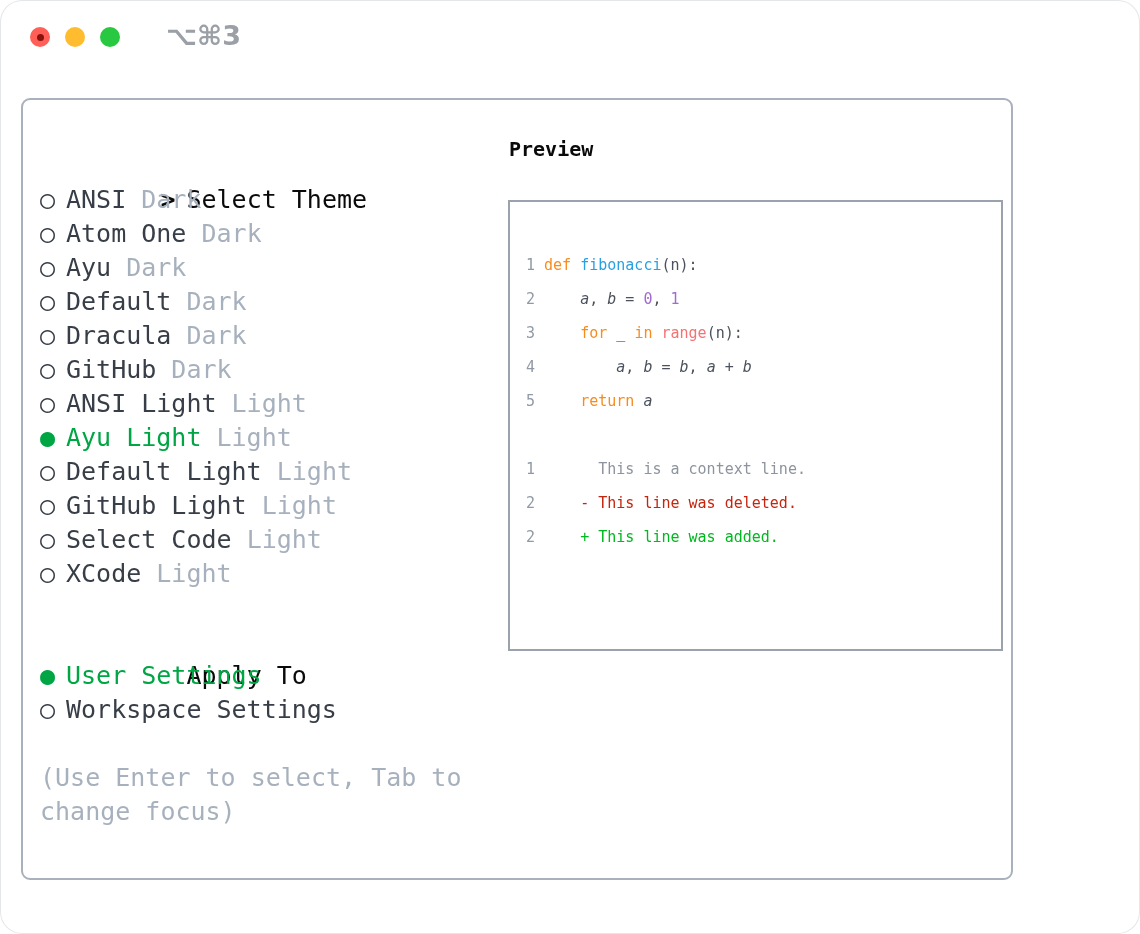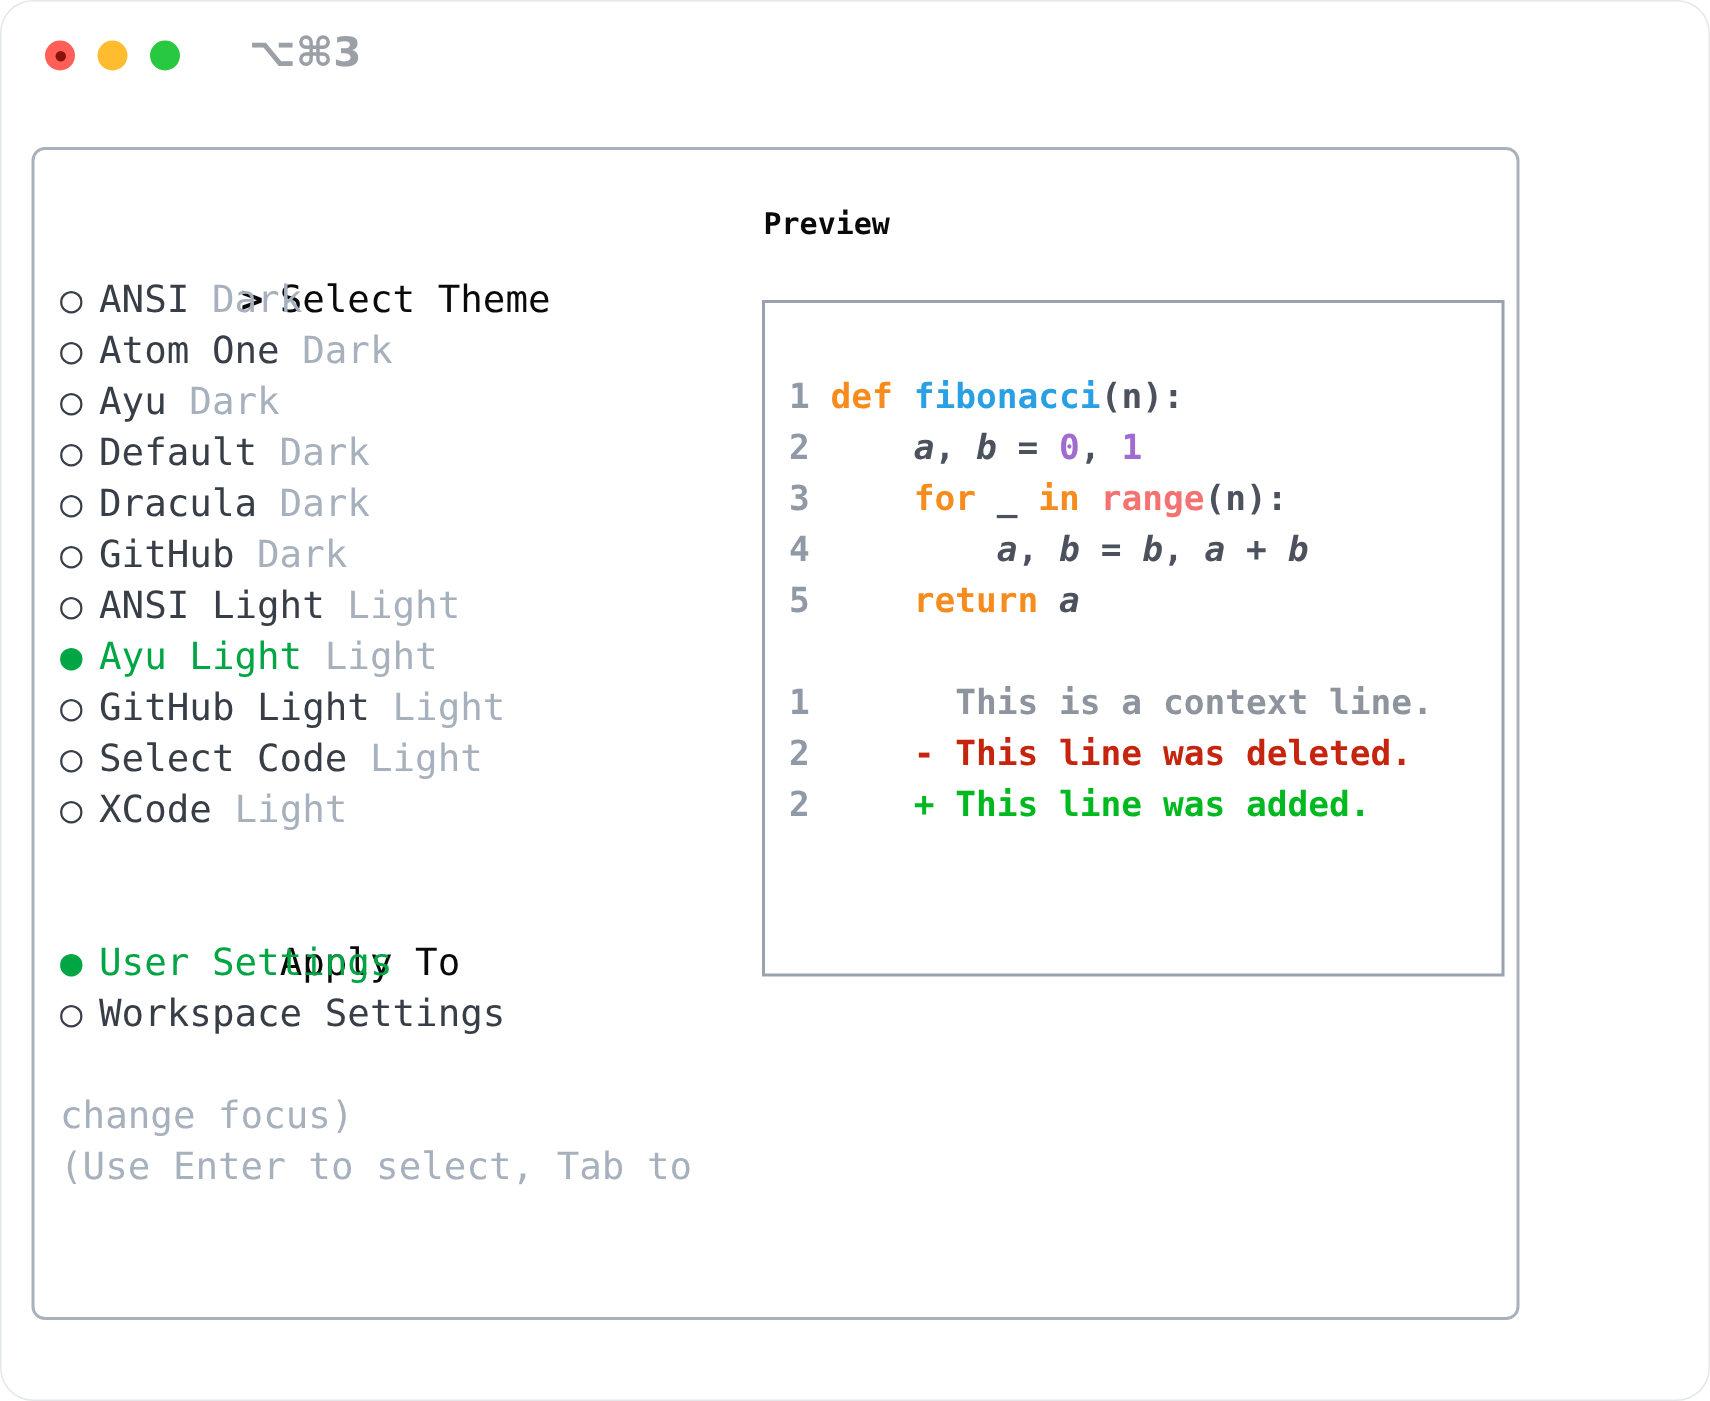--- a/index.html
+++ b/index.html
@@ -42,21 +42,21 @@
   .tg{color:var(--tag-gray,#a7b1bd);}
   .help{color:var(--help-gray,#a7b1bd);}
   
   .pv-title{position:absolute;left:486px;top:32px;height:34px;line-height:34px;
     font-size:20px;font-weight:700;color:var(--header-black,#0a0a0a);}
   .pv-box{
     position:absolute;left:485px;top:100px;width:475px;height:401px;
     border:2px solid var(--preview-border,#9aa3ad);
     padding:46px 0 0 16px;box-sizing:content-box;overflow:hidden;
   }
-  .cl{height:34px;line-height:34px;font-size:23px;white-space:pre;color:var(--code-plain,#4c525d);font-weight:bold;}
+  .cl{height:34px;line-height:34px;font-size:15px;white-space:pre;color:var(--code-plain,#4c525d);}
   .ln{color:var(--line-number,#9099a6);}
   .tok-pl{color:var(--code-plain,#4c525d);}
   .tok-kw{color:var(--keyword-orange,#f78c1e);}
   .tok-fn{color:var(--function-blue,#2aa0e4);}
   .tok-bi{color:var(--builtin-salmon,#f47272);}
   .tok-num{color:var(--number-purple,#a06ccf);}
   .tok-var{color:var(--code-plain,#4c525d);font-style:italic;}
   .diff-ctx{color:var(--diff-context,#8d949e);}
   .diff-del{color:var(--diff-deleted,#c5250f);}
   .diff-add{color:var(--diff-added,#00b81f);}
@@ -84,40 +84,41 @@
 
       <div id="theme-list">
           <div class="row"><span class="mk">○</span><span class="nm">ANSI</span><span class="tg"> Dark</span></div>
           <div class="row"><span class="mk">○</span><span class="nm">Atom One</span><span class="tg"> Dark</span></div>
           <div class="row"><span class="mk">○</span><span class="nm">Ayu</span><span class="tg"> Dark</span></div>
           <div class="row"><span class="mk">○</span><span class="nm">Default</span><span class="tg"> Dark</span></div>
           <div class="row"><span class="mk">○</span><span class="nm">Dracula</span><span class="tg"> Dark</span></div>
           <div class="row"><span class="mk">○</span><span class="nm">GitHub</span><span class="tg"> Dark</span></div>
           <div class="row"><span class="mk">○</span><span class="nm">ANSI Light</span><span class="tg"> Light</span></div>
           <div class="row"><span class="mk sel">●</span><span class="nm sel">Ayu Light</span><span class="tg"> Light</span></div>
+          <div class="row"><span class="mk">○</span><span class="nm">Default Light</span><span class="tg"> Light</span></div>
           <div class="row"><span class="mk">○</span><span class="nm">GitHub Light</span><span class="tg"> Light</span></div>
           <div class="row"><span class="mk">○</span><span class="nm">Select Code</span><span class="tg"> Light</span></div>
           <div class="row"><span class="mk">○</span><span class="nm">XCode</span><span class="tg"> Light</span></div>
         </div>
 
       <div class="spacer"></div>
 
       <div class="row">
         <span class="mk"> </span><span class="nm hd">Apply To</span>
       </div>
 
       <div id="apply-list">
           <div class="row"><span class="mk sel">●</span><span class="nm sel">User Settings</span></div>
           <div class="row"><span class="mk">○</span><span class="nm">Workspace Settings</span></div>
         </div>
 
       <div class="spacer"></div>
 
+      <div class="row help">(Use Enter to select, Tab to</div>
       <div class="row help">change focus)</div>
-      <div class="row help">(Use Enter to select, Tab to</div>
     </div>
 
     <div class="pv-title">Preview</div>
 
     <div class="pv-box">
       <div id="code-lines">
           <div class="cl"><span class="ln">1</span><span class="tok-pl"> </span><span class="tok-kw">def</span><span class="tok-pl"> </span><span class="tok-fn">fibonacci</span><span class="tok-pl">(n):</span></div>
           <div class="cl"><span class="ln">2</span><span class="tok-pl">     </span><span class="tok-var">a</span><span class="tok-pl">, </span><span class="tok-var">b</span><span class="tok-pl"> = </span><span class="tok-num">0</span><span class="tok-pl">, </span><span class="tok-num">1</span></div>
           <div class="cl"><span class="ln">3</span><span class="tok-pl">     </span><span class="tok-kw">for</span><span class="tok-pl"> _ </span><span class="tok-kw">in</span><span class="tok-pl"> </span><span class="tok-bi">range</span><span class="tok-pl">(n):</span></div>
           <div class="cl"><span class="ln">4</span><span class="tok-pl">         </span><span class="tok-var">a</span><span class="tok-pl">, </span><span class="tok-var">b</span><span class="tok-pl"> = </span><span class="tok-var">b</span><span class="tok-pl">, </span><span class="tok-var">a</span><span class="tok-pl"> + </span><span class="tok-var">b</span></div>

